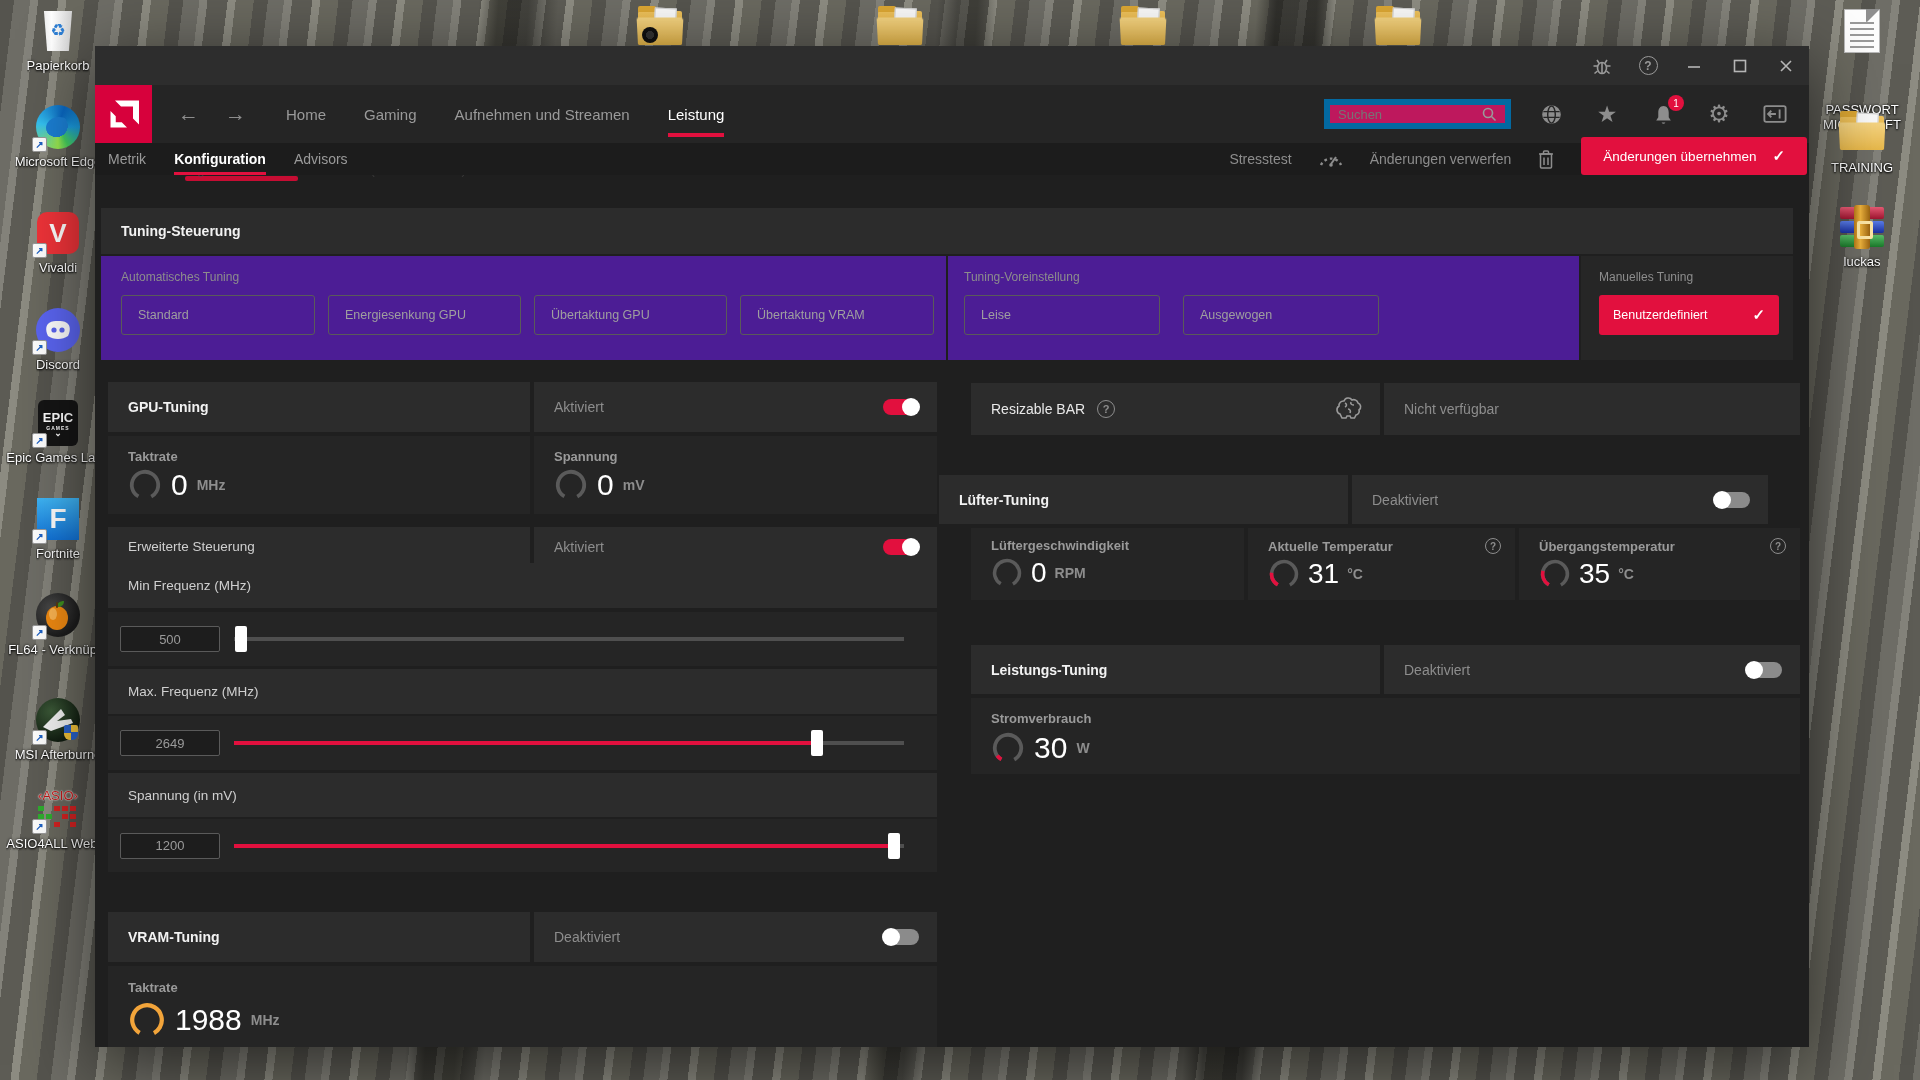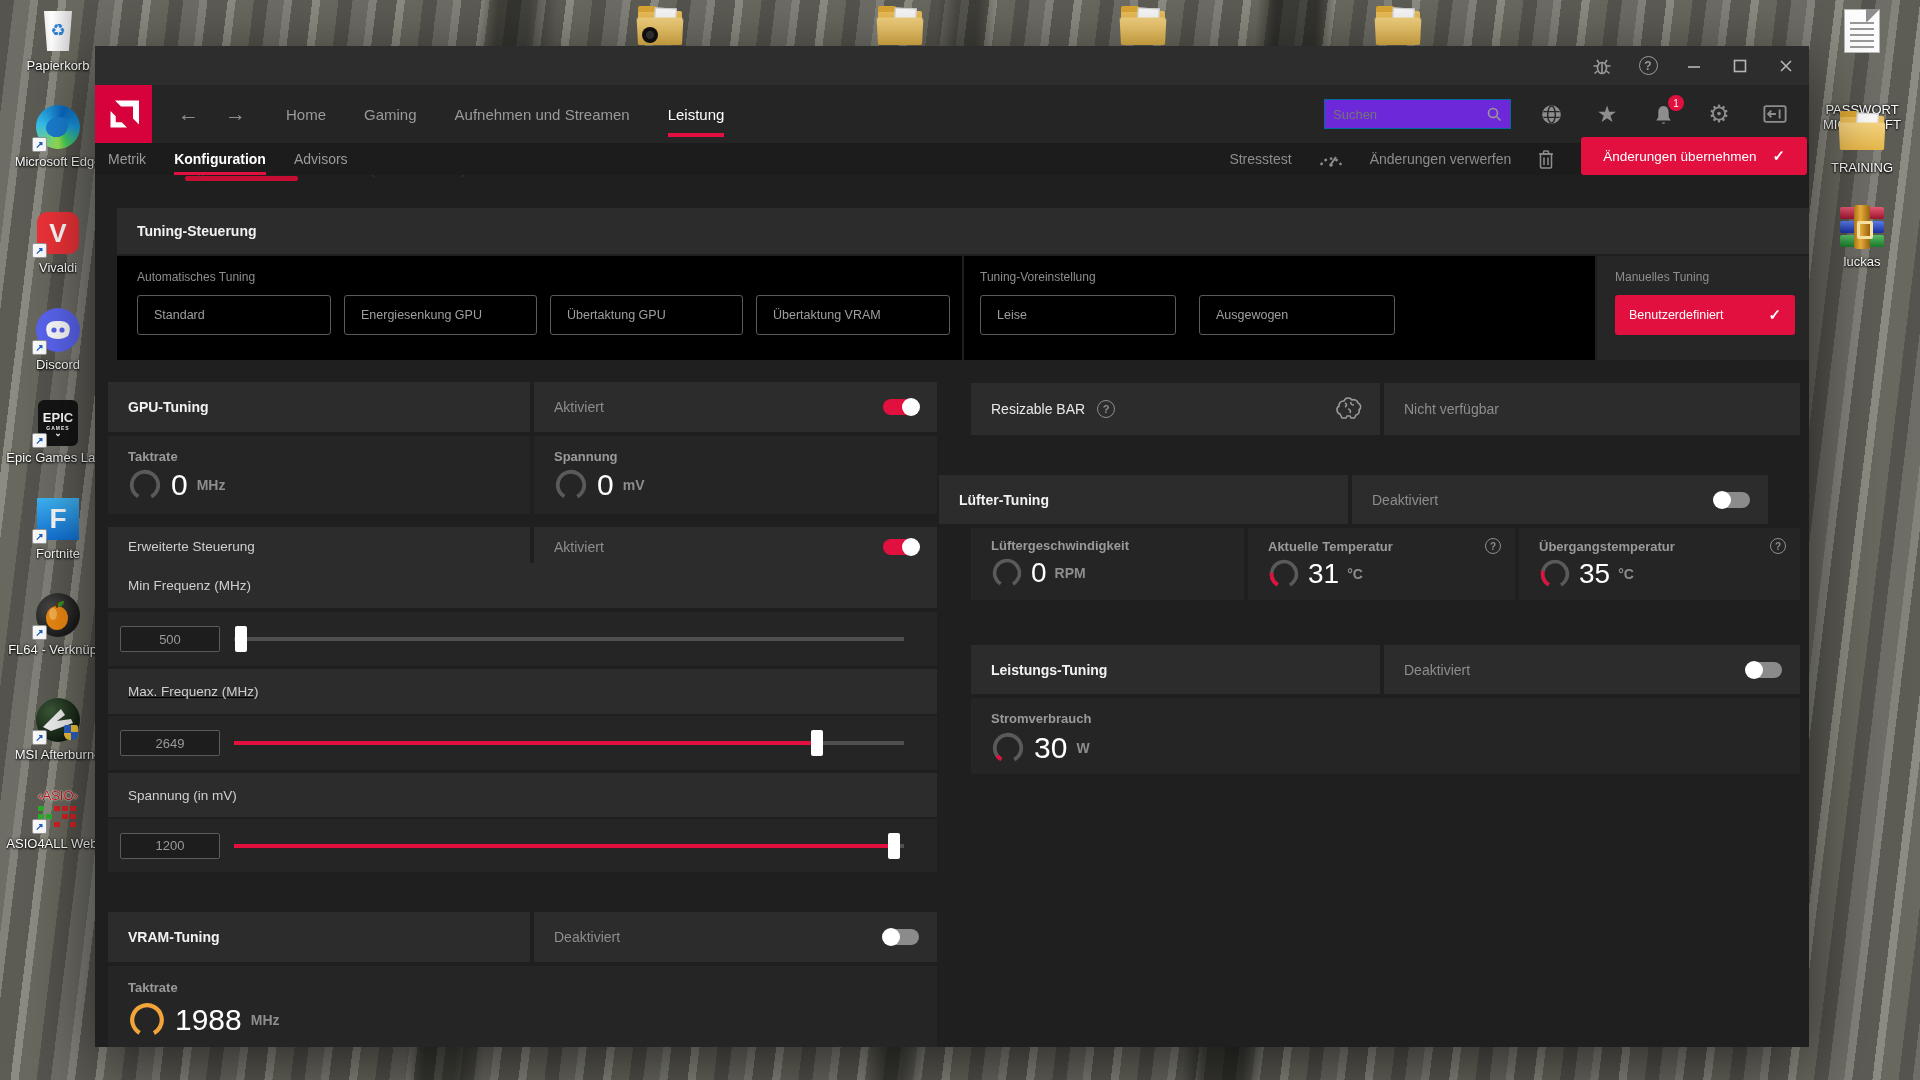--- a/index.html
+++ b/index.html
@@ -54,21 +54,21 @@
   .window { position:absolute; left:95px; top:46px; width:1714px; height:1001px; background:#1f1f1f; box-shadow:0 18px 70px rgba(0,0,0,.6); overflow:hidden; }
   .titlebar { position:absolute; left:0; top:0; right:0; height:39px; background:#2d2d2d; display:flex; align-items:center; justify-content:flex-end; gap:0; }
   .tb-btn { width:46px; height:39px; display:flex; align-items:center; justify-content:center; color:#9a9a9a; }
   .navbar { position:absolute; left:0; top:39px; right:0; height:58px; background:#252525; display:flex; align-items:center; }
   .amd-logo { width:57px; height:58px; background:#d7013c; display:flex; align-items:center; justify-content:center; flex:none; }
   .nav-arrow { color:#8d8d8d; font-size:21px; margin-left:26px; }
   .nav-items { display:flex; gap:38px; margin-left:40px; align-items:center; }
   .nav-item { color:#9a9a9a; font-size:15px; position:relative; padding:20px 0; }
   .nav-item.active { color:#fff; }
   .nav-item.active:after { content:""; position:absolute; left:0; right:0; bottom:6px; height:4px; background:#e2103e; }
-  .searchbox { margin-left:auto; width:187px; height:30px; background:#6d28d9; border:1px solid #0369a1; display:flex; align-items:center; padding:0 8px; }
+  .searchbox { margin-left:auto; width:187px; height:30px; background:#be185d; border:6px solid #0369a1; display:flex; align-items:center; padding:0 8px; }
   .searchbox input { flex:1; background:transparent; border:none; outline:none; color:#bbb; font-size:13px; font-family:inherit; width:100px; }
   .nav-icons { display:flex; align-items:center; gap:32px; margin:0 22px 0 28px; color:#8d8d8d; }
   .nav-icons .ni { position:relative; width:24px; height:24px; display:flex; align-items:center; justify-content:center; }
   .badge { position:absolute; top:-7px; right:-9px; min-width:16px; height:16px; border-radius:8px; background:#e2103e; color:#fff; font-size:10px; display:flex; align-items:center; justify-content:center; padding:0 3px; }
   .glyph20 { font-size:20px; line-height:1; }
   .subnav { position:absolute; left:0; top:97px; right:0; height:32px; background:#1c1c1c; display:flex; align-items:center; }
   .subtab { font-size:14px; color:#9a9a9a; margin-left:28px; position:relative; height:32px; display:flex; align-items:center; }
   .subtab.active { color:#fff; font-weight:bold; }
   .subtab.active:after { content:""; position:absolute; left:0; right:0; bottom:0; height:3px; background:#e2103e; }
   .subnav-right { margin-left:auto; display:flex; align-items:center; gap:26px; padding-right:2px; }
@@ -394,25 +394,25 @@
     </div>
   </div>
 
   <div class="content">
 
     <div class="ghost-bar"></div>
     <div class="ghost-text">
         <span>GPU-Tuning        AMD Radeon RX 6700 XT (Primär/Diskret)</span>
       </div>
 
-    <div class="abs" style="left:22px; top:33px; width:1692px;">
+    <div class="abs" style="left:6px; top:33px; width:1692px;">
       <div class="row-light" style="height:46px; display:flex; align-items:center; padding-left:20px;">
         <span class="panel-title">Tuning-Steuerung</span>
       </div>
-      <div style="height:104px; background:#000000; margin-top:2px; display:flex;">
+      <div style="height:104px; background:#4c1d95; margin-top:2px; display:flex;">
         <div style="width:845px; padding:14px 0 0 20px;">
           <div class="sec-label">Automatisches Tuning</div>
           <div style="display:flex; gap:13px; margin-top:11px;">
             <button class="ts-btn" style="width:194px;">Standard</button>
             <button class="ts-btn" style="width:193px;">Energiesenkung GPU</button>
             <button class="ts-btn" style="width:193px;">Übertaktung GPU</button>
             <button class="ts-btn" style="width:194px;">Übertaktung VRAM</button>
           </div>
         </div>
         <div class="vdiv"></div>
@@ -483,21 +483,21 @@
       <span style="color:#cfcfcf; font-size:13.5px;">Min Frequenz (MHz)</span>
     </div>
     <div class="abs row-dark" style="left:13px; top:437px; width:829px; height:54px; display:flex; align-items:center; padding:0 19px 0 12px;">
       <input class="num-input" value="500" style="">
       <div class="slider">
         <div class="track"></div>
         <div class="handle" style="left:calc(0.7% - 4px);"></div>
       </div>
     </div>
 
-    <div class="abs row-light" style="left:13px; top:494px; width:829px; height:45px; display:flex; align-items:center; padding-left:20px;text-decoration:underline;">
+    <div class="abs row-light" style="left:13px; top:494px; width:829px; height:45px; display:flex; align-items:center; padding-left:20px;">
       <span style="color:#cfcfcf; font-size:13.5px;">Max. Frequenz (MHz)</span>
     </div>
     <div class="abs row-dark" style="left:13px; top:541px; width:829px; height:54px; display:flex; align-items:center; padding:0 19px 0 12px;">
       <input class="num-input" value="2649" style="">
       <div class="slider">
         <div class="track"></div>
           <div class="fill" style="width:87%;"></div>
         <div class="handle" style="left:calc(87% - 6px);"></div>
       </div>
     </div>

